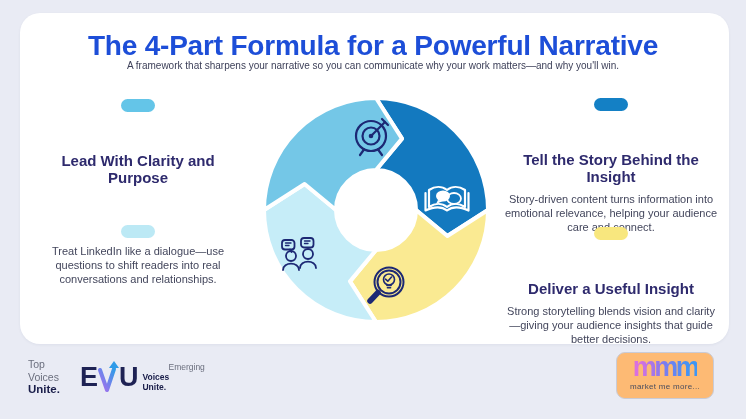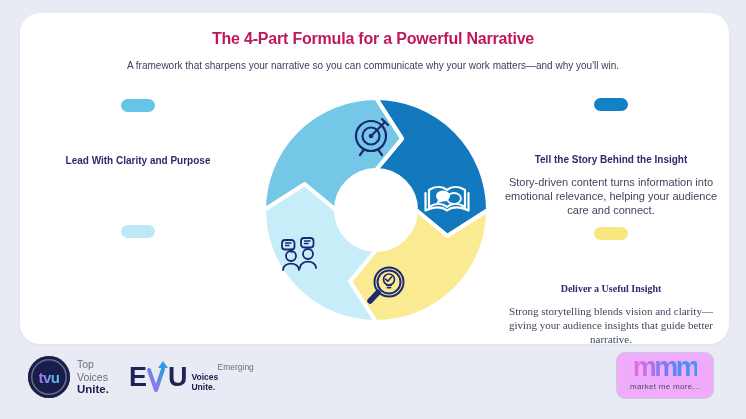--- a/index.html
+++ b/index.html
@@ -10,42 +10,42 @@
     position:relative;
     overflow:hidden;
   }
   .card {
     position:absolute; left:20px; top:13px; width:709px; height:331px;
     background:#FFFFFF; border-radius:20px;
     box-shadow:0 1px 3px rgba(40,44,90,0.06);
   }
   .title {
     position:absolute; left:0; right:0; top:30px;
-    text-align:center; font-size:16px; font-weight:800; letter-spacing:-0.2px;
-    color:#be185d;
+    text-align:center; font-size:28px; font-weight:800; letter-spacing:-0.2px;
+    color:#1d4ed8;
   }
   .subtitle {
     position:absolute; left:60px; right:60px; top:60px;
     text-align:center; font-size:10px; color:#3C3F58;
   }
   .col { position:absolute; text-align:center; }
   .col-left  { left:30px;  width:216px; }
   .col-right { left:502px; width:218px; }
   .block { position:absolute; left:0; width:100%; }
   .pill { display:block; margin:0 auto 6px auto; }
   .block h2 {
-    font-size:10px; font-weight:700; color:#2E2A6D; line-height:17px;
+    font-size:15px; font-weight:700; color:#2E2A6D; line-height:17px;
     margin-bottom:7px;
     margin-top:40px;
   }
   .block p { font-size:11px; color:#43465C; line-height:14px; }
   .b-tl { top:99px; }
   .b-bl { top:225px; }
   .b-tr { top:98px; }
-  .b-br { top:227px;font-family:Liberation Serif, serif; }
+  .b-br { top:227px; }
   .diagram { position:absolute; left:246px; top:80px; }
 
   
   .footer-left {
     position:absolute; left:28px; top:352px; height:50px;
     display:flex; align-items:center; gap:20px;
   }
   .tvu { display:flex; align-items:center; gap:7px; }
   .tvu-badge {
     width:42px; height:42px; border-radius:50%; background:#191D49;
@@ -60,21 +60,21 @@
   .logo-lines { display:flex; flex-direction:column; justify-content:center; }
   .logo-lines .l-gray { font-size:10.5px; color:#6B6F7E; line-height:12.5px; }
   .logo-lines .l-bold { font-size:11.5px; color:#191D49; font-weight:800; line-height:13px; }
   .evu { display:flex; align-items:center; gap:5px; }
   .evu-letters { display:flex; align-items:center; }
   .evu-letter { font-size:27px; font-weight:800; color:#1E2254; letter-spacing:-1px; line-height:27px; }
   .evu-lines .l-gray { font-size:8.5px; color:#6B6F7E; line-height:10px;padding-left:26px; }
   .evu-lines .l-bold { font-size:8.5px; color:#191D49; font-weight:800; line-height:10px; }
   .mmm-box {
     position:absolute; right:32px; top:352px; width:98px; height:47px;
-    background:#f0abfc; border:1px solid #C9CBD6; border-radius:9px;
+    background:#fdba74; border:1px solid #C9CBD6; border-radius:9px;
     display:flex; flex-direction:column; align-items:center; justify-content:center;
   }
   .mmm-logo {
     font-size:27px; font-weight:800; letter-spacing:-2.5px; line-height:20px; margin-top:-4px;
     background:linear-gradient(90deg,#D96FE0 10%,#7A7CF0 50%,#3E96F5 90%);
     -webkit-background-clip:text; background-clip:text; color:transparent;
   }
   .mmm-caption { font-size:8px; color:#4A4D5E; letter-spacing:0.3px; margin-top:5px; }
 </style>
 </head>
@@ -89,37 +89,38 @@
   <div class="block b-tl">
     <svg class="pill" width="34" height="13">
       <rect x="0" y="0" width="34" height="13" rx="6.5" fill="#64C5E8"></rect>
     </svg>
     <h2>Lead With Clarity and Purpose</h2>
   </div>
   <div class="block b-bl">
     <svg class="pill" width="34" height="13">
       <rect x="0" y="0" width="34" height="13" rx="6.5" fill="#BCE9F5"></rect>
     </svg>
+    <p>Treat LinkedIn like a dialogue—use questions to shift readers into real conversations and relationships.</p>
   </div>
 </div>
 
 <div class="col col-right">
   <div class="block b-tr">
     <svg class="pill" width="34" height="13">
       <rect x="0" y="0" width="34" height="13" rx="6.5" fill="#1480C5"></rect>
     </svg>
     <h2>Tell the Story Behind the Insight</h2>
     <p>Story-driven content turns information into emotional relevance, helping your audience care and connect.</p>
   </div>
   <div class="block b-br">
     <svg class="pill" width="34" height="13">
       <rect x="0" y="0" width="34" height="13" rx="6.5" fill="#F8E77E"></rect>
     </svg>
     <h2>Deliver a Useful Insight</h2>
-    <p>Strong storytelling blends vision and clarity—giving your audience insights that guide better narrative.</p>
+    <p>Strong storytelling blends vision and clarity—giving your audience insights that guide better decisions.</p>
   </div>
 </div>
 
 <svg class="diagram" width="260" height="260" viewBox="-130 -130 260 260">
 
   <g stroke="#FFFFFF" stroke-width="4" stroke-linejoin="round">
     <path d="M 0 -112 A 112 112 0 0 1 112 0 L 71.4 26 L 40 0 A 40 40 0 0 0 0 -40 L 26 -71.4 Z" fill="#1379BF"></path>
     <path transform="rotate(90)" d="M 0 -112 A 112 112 0 0 1 112 0 L 71.4 26 L 40 0 A 40 40 0 0 0 0 -40 L 26 -71.4 Z" fill="#FAEA92"></path>
     <path transform="rotate(180)" d="M 0 -112 A 112 112 0 0 1 112 0 L 71.4 26 L 40 0 A 40 40 0 0 0 0 -40 L 26 -71.4 Z" fill="#C6EDF8"></path>
     <path transform="rotate(270)" d="M 0 -112 A 112 112 0 0 1 112 0 L 71.4 26 L 40 0 A 40 40 0 0 0 0 -40 L 26 -71.4 Z" fill="#74C7E7"></path>
@@ -163,23 +164,20 @@
     <line x1="-13.5" y1="-2.5" x2="-10" y2="-2.5" stroke-width="1.4"></line>
     <path d="M -9 1.5 L -7.5 4"></path>
     <rect x="2" y="-10" width="12.5" height="9.5" rx="3"></rect>
     <line x1="5.5" y1="-7" x2="11" y2="-7" stroke-width="1.4"></line>
     <line x1="5.5" y1="-4.5" x2="9" y2="-4.5" stroke-width="1.4"></line>
   </g>
 </svg>
 
 <div class="footer-left">
   <div class="tvu">
-    <div class="tvu-badge">
-      <span class="tvu-abbr">tvu</span>
-    </div>
     <div class="logo-lines">
       <span class="l-gray">Top</span>
       <span class="l-gray">Voices</span>
       <span class="l-bold">Unite.</span>
     </div>
   </div>
   <div class="evu">
     <div class="evu-letters">
       <span class="evu-letter">E</span>
       <svg width="22" height="32" viewBox="0 0 22 32">

